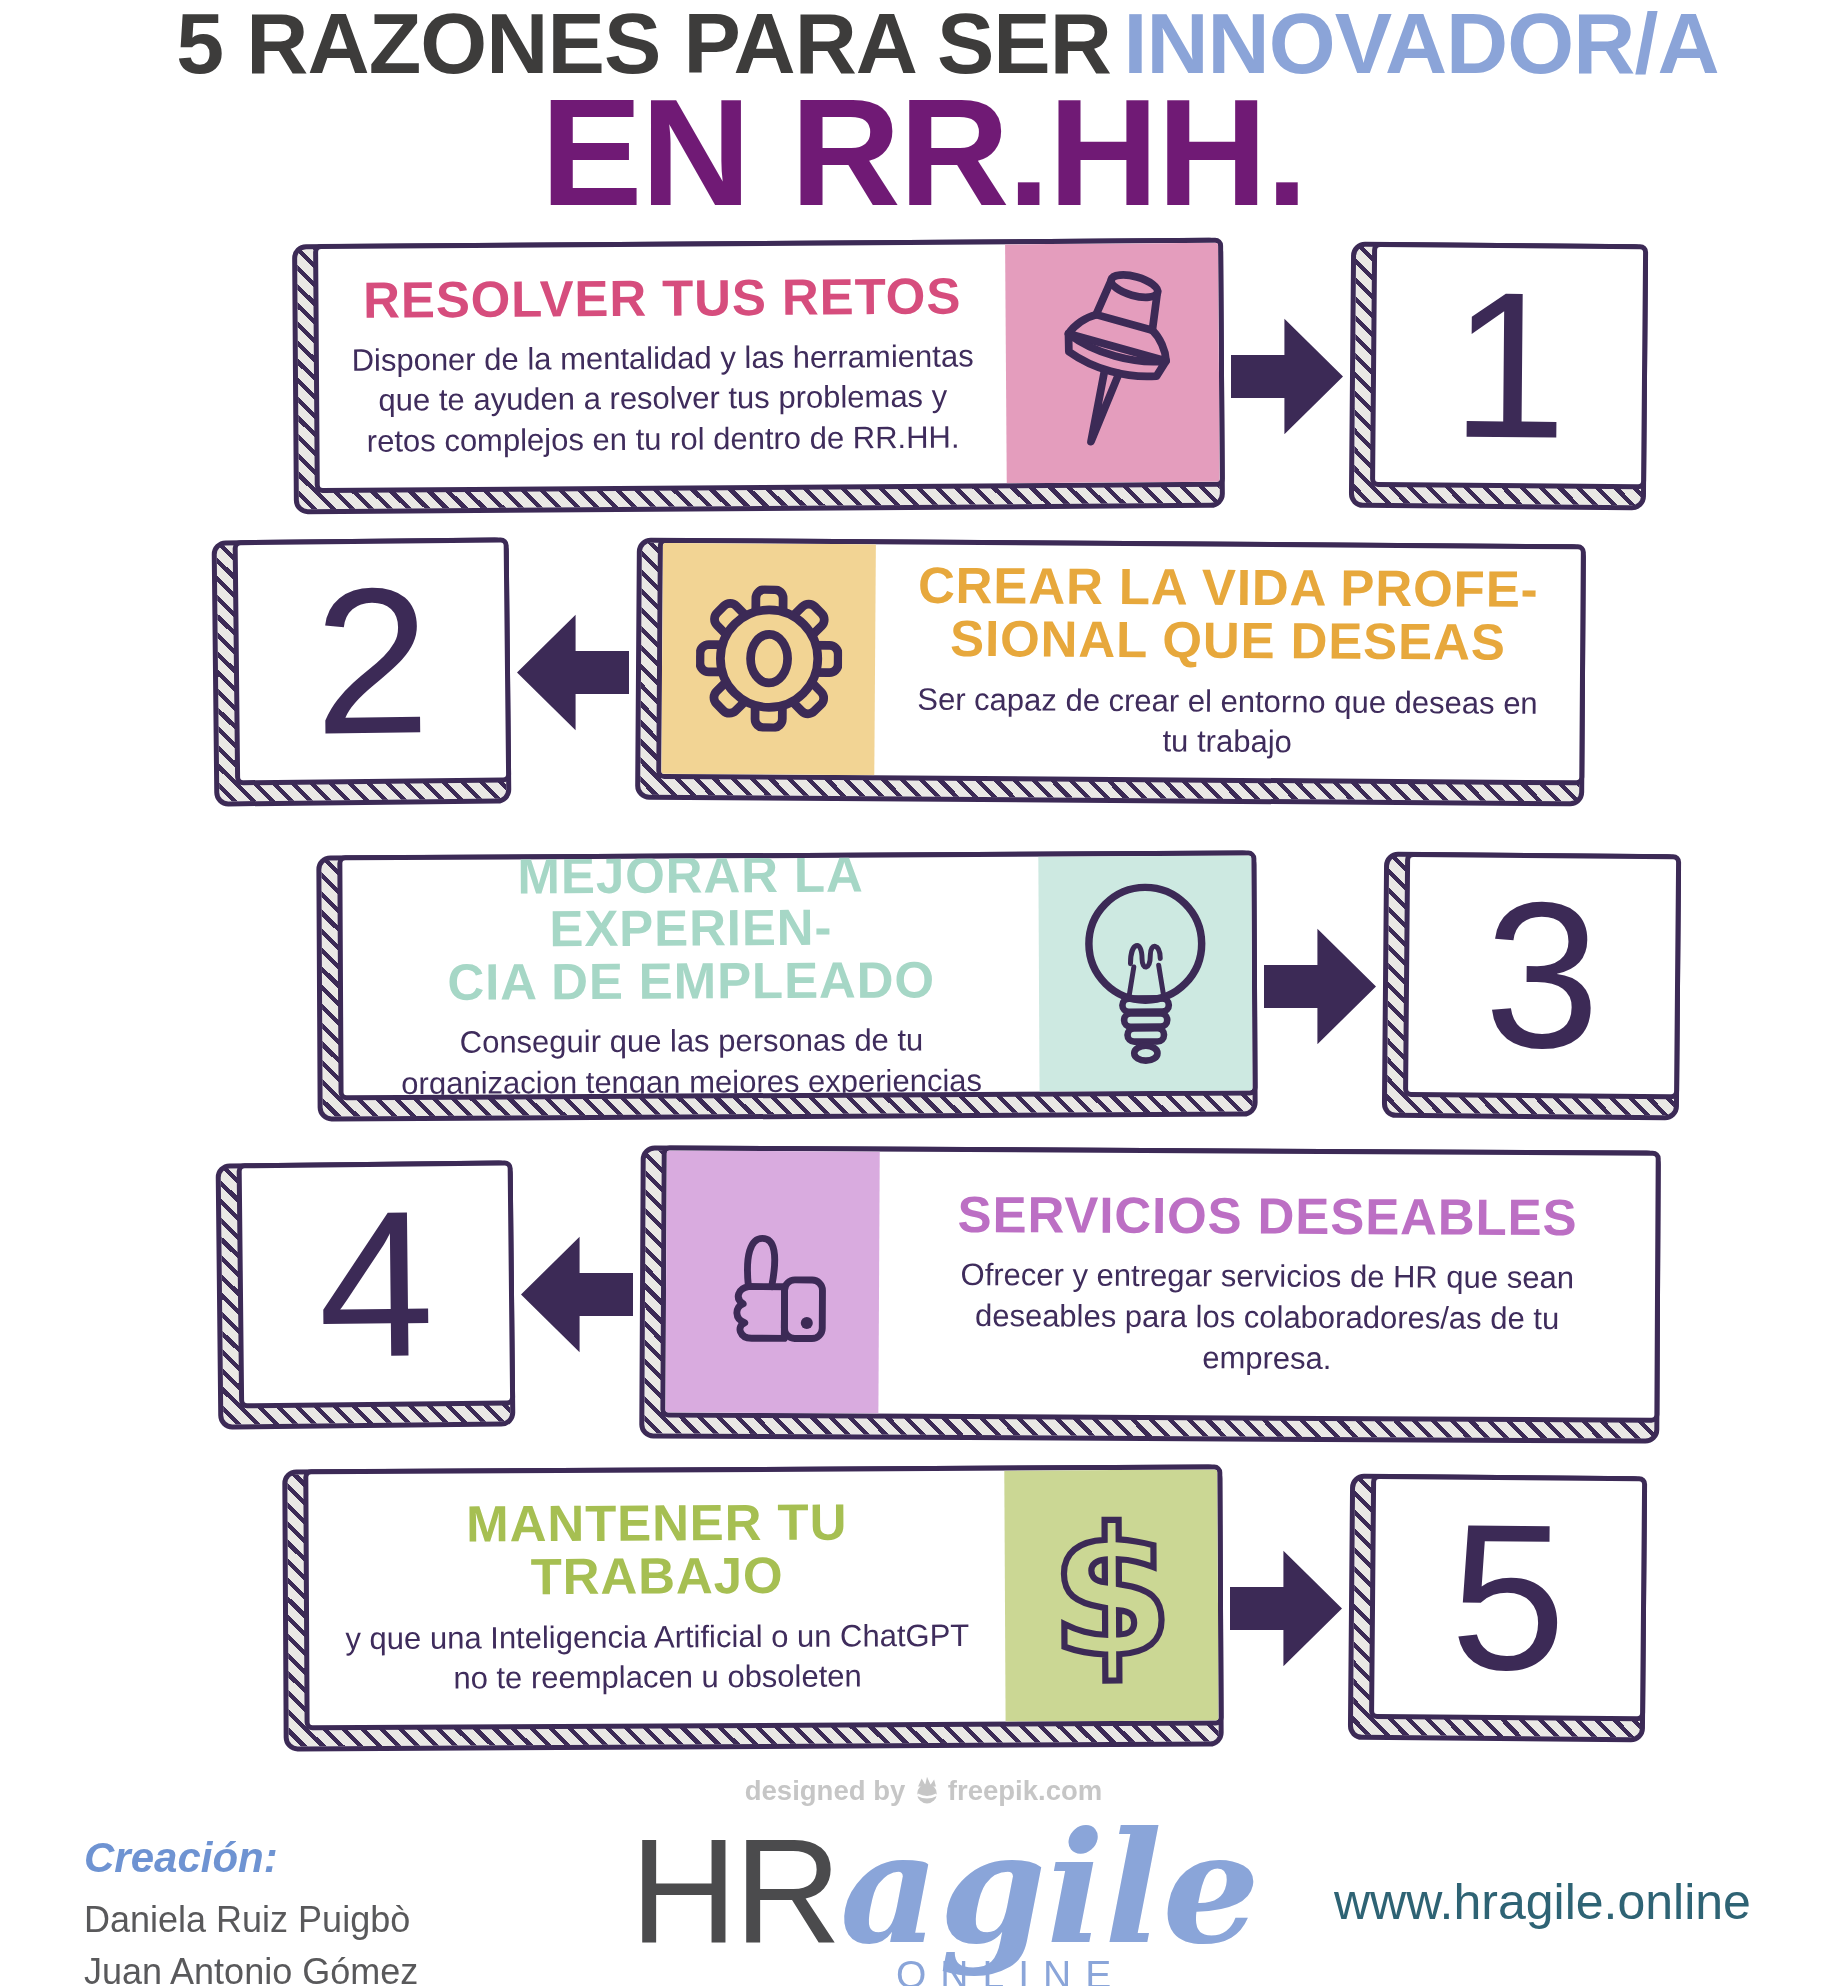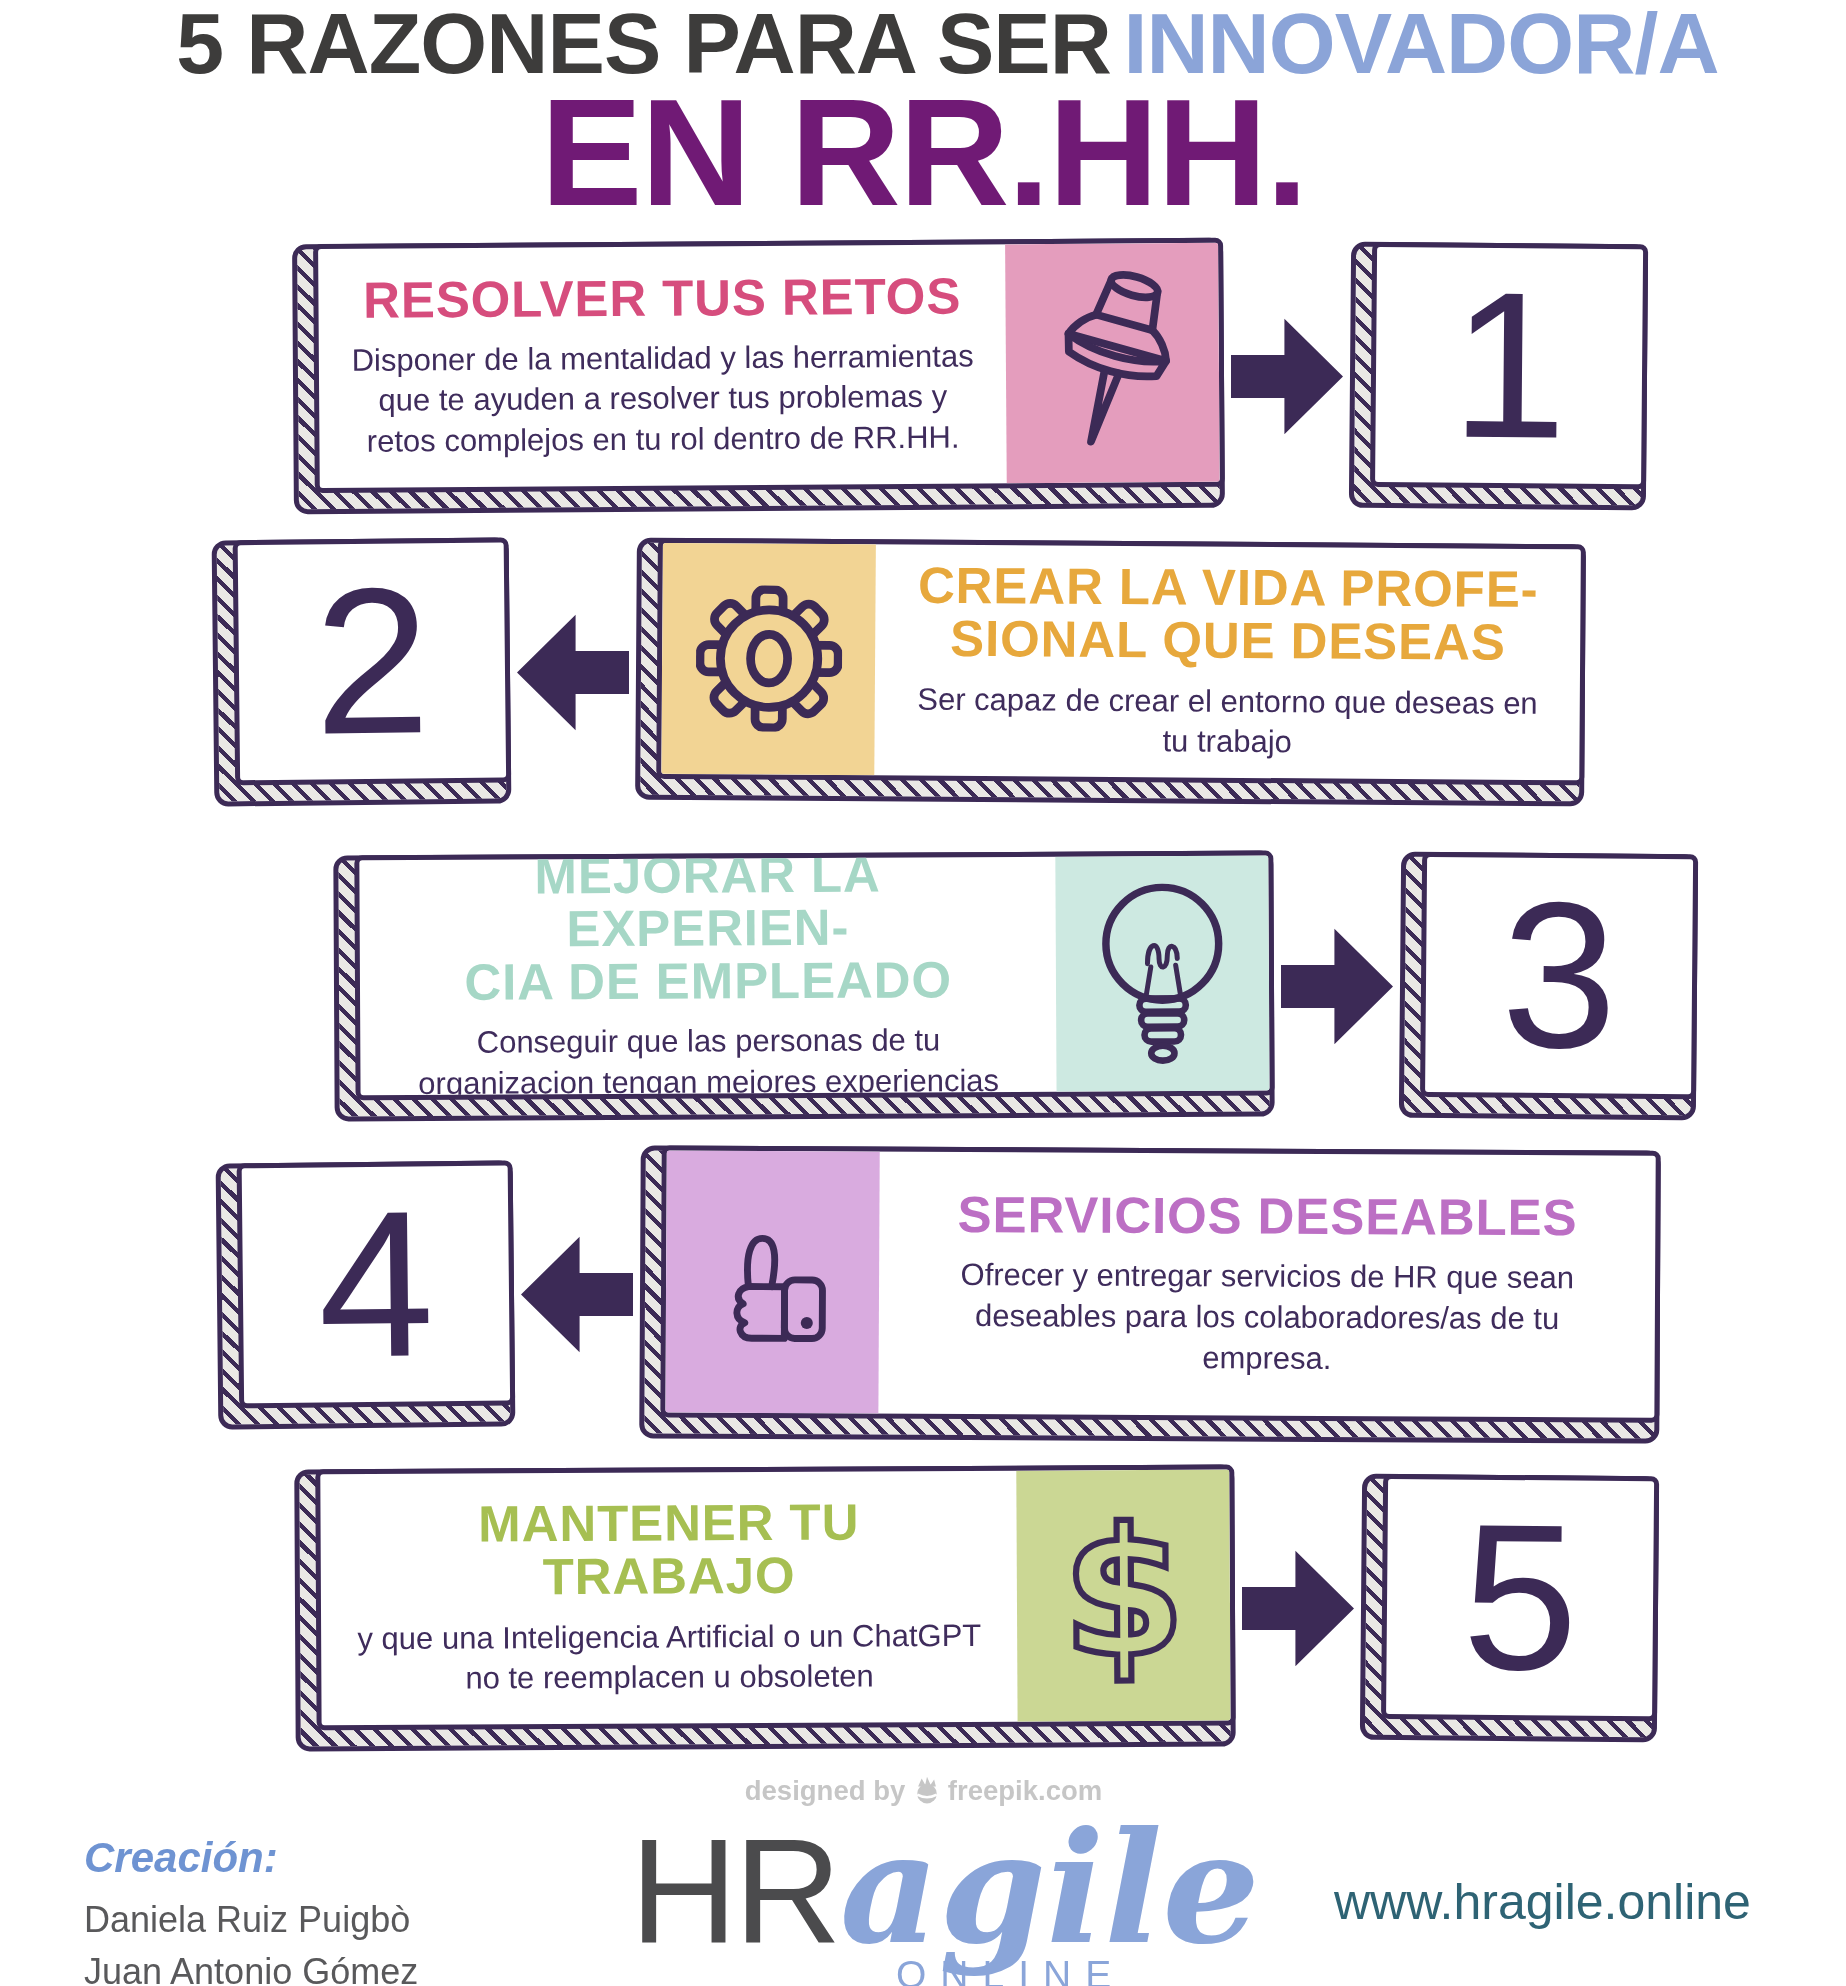--- a/index.html
+++ b/index.html
@@ -29,23 +29,23 @@
              text-align:center;padding:7px 30px;}
   .box-title{font-weight:bold;font-size:51px;line-height:1.04;letter-spacing:0.9px;}
   .box-desc{color:#3f2c5c;font-size:31px;line-height:1.32;margin-top:14px;}
 
   .square .face{display:flex;align-items:center;justify-content:center;}
   .num{font-size:208px;color:#3c2a56;font-weight:400;line-height:1;}
 
   
   .row-1{top:241px;left:293px;}
   .row-2{top:539px;left:213px;}
-  .row-3{top:853px;left:310px;padding-left:24px;}
+  .row-3{top:853px;left:293px;padding-left:24px;}
   .row-4{top:1148px;left:217px;}
-  .row-5{top:1467px;left:295px;}
+  .row-5{top:1467px;left:283px;}
   .row-1 .box{width:931px;height:270px;transform:rotate(-0.4deg);}
   .row-2 .box{width:949px;height:262px;transform:rotate(0.4deg);}
   .row-3 .box{width:940px;height:266px;transform:rotate(-0.3deg);}
   .row-4 .box{width:1020px;height:293px;transform:rotate(0.3deg);}
   .row-5 .box{width:940px;height:282px;transform:rotate(-0.3deg);}
   .square{width:297px;height:266px;}
   .row-2 .square,.row-4 .square{transform:rotate(-0.6deg);}
   .row-1 .square,.row-3 .square,.row-5 .square{transform:rotate(0.5deg);}
   .arrow{flex:none;margin:0 7px;}
 

